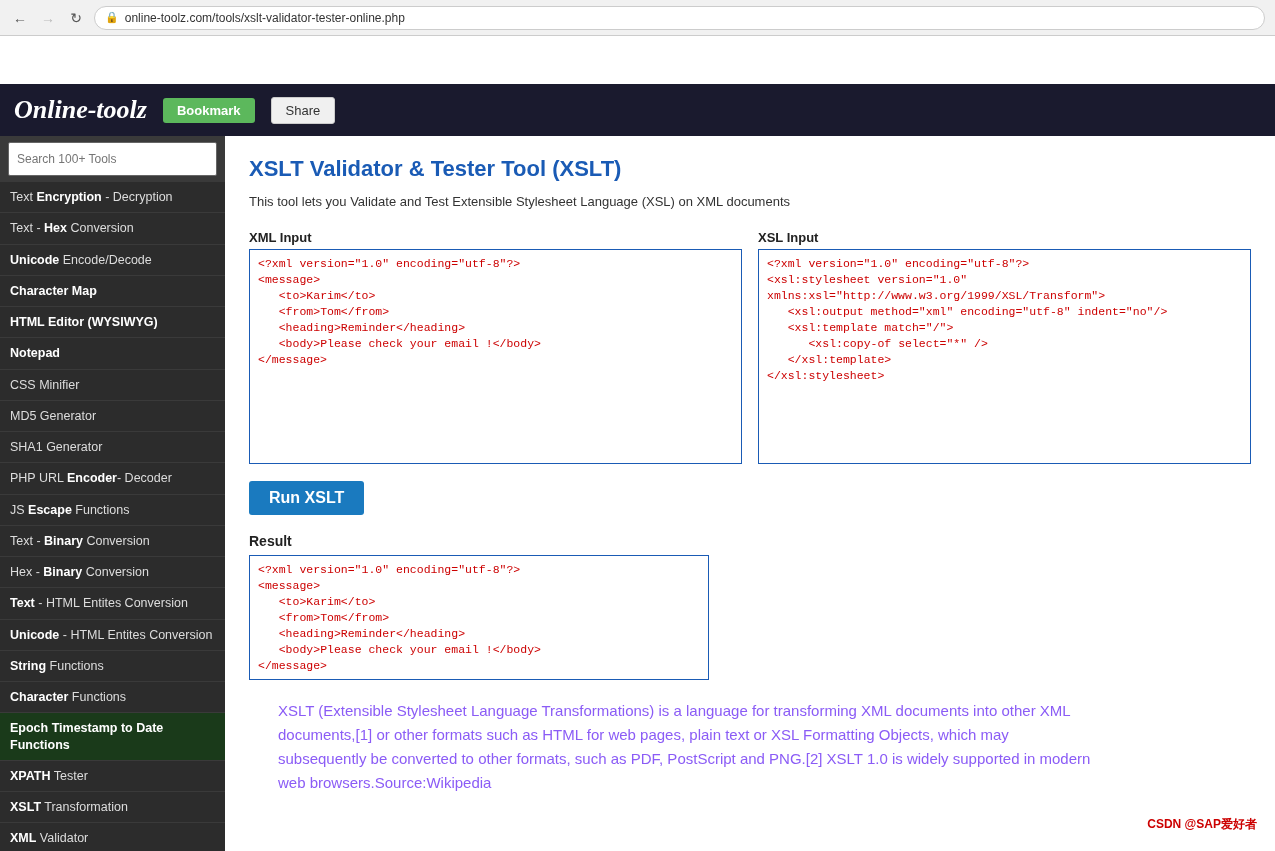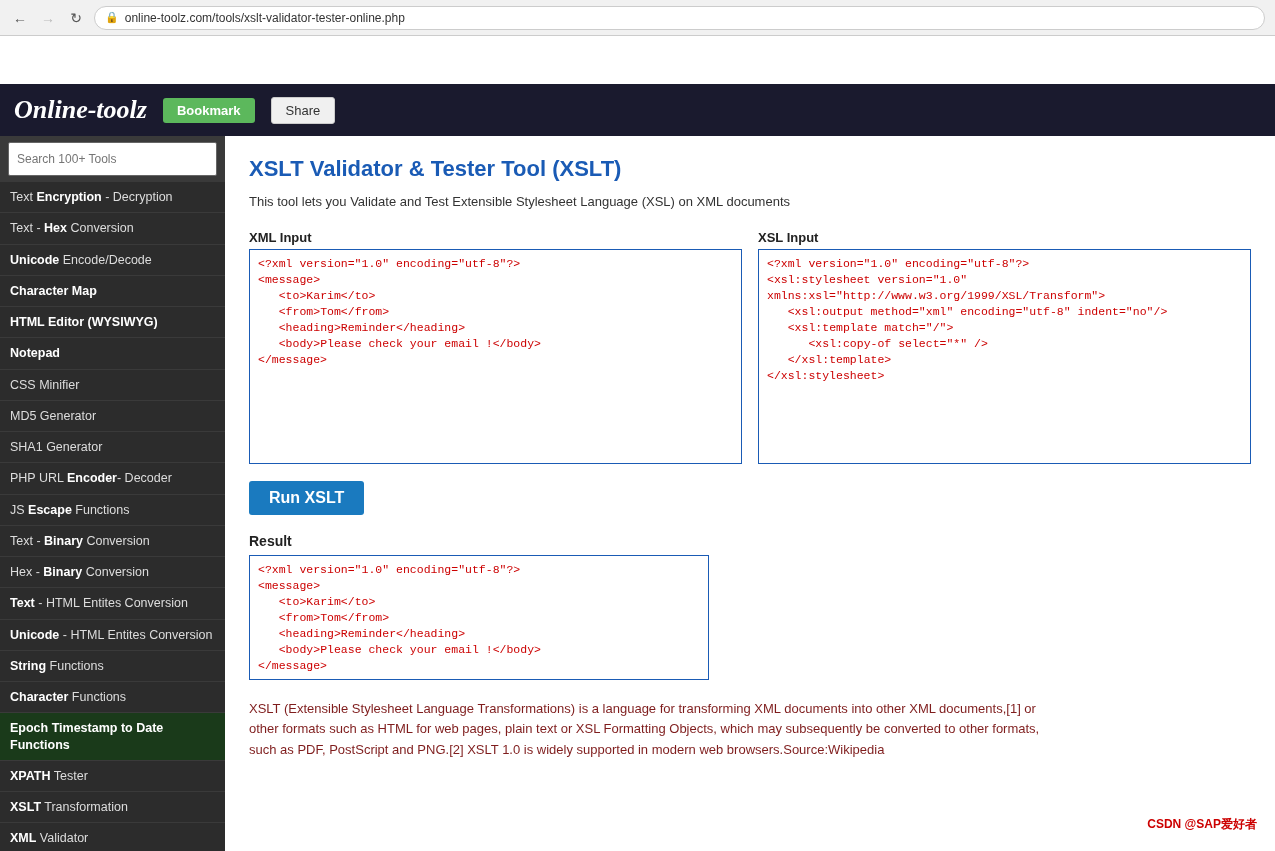--- a/index.html
+++ b/index.html
@@ -159,24 +159,25 @@
       padding: 6px 8px;
       font-family: 'Courier New', monospace;
       font-size: 11.5px;
       color: #c00;
       resize: none;
       background: #fff;
       line-height: 1.4;
       margin-bottom: 16px;
     }
     .description-text {
-      font-size: 13px;
-      color: #7f1d1d;
+      font-size: 15px;
+      color: #8b5cf6;
       line-height: 1.6;
       max-width: 820px;
+      margin-left: 29px;
     }
     .csdn-watermark {
       position: fixed;
       bottom: 18px;
       right: 18px;
       font-size: 12px;
       color: #c00;
       font-weight: bold;
     }
   </style>

